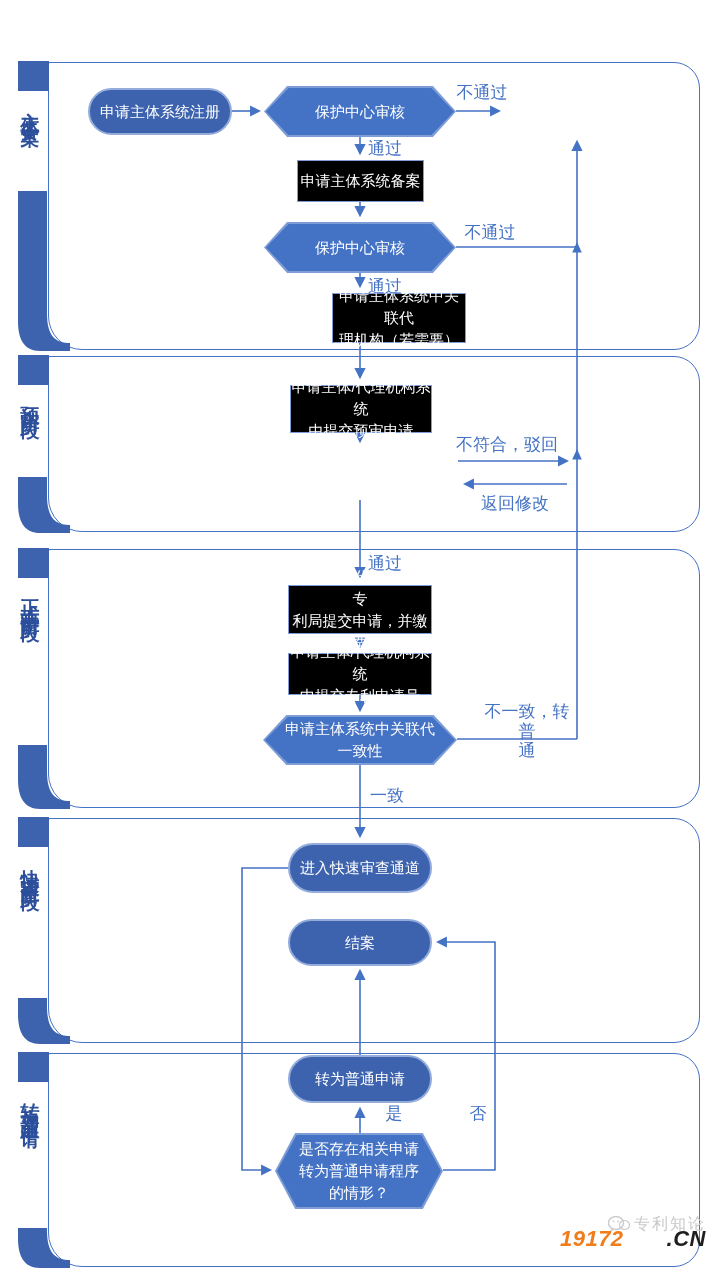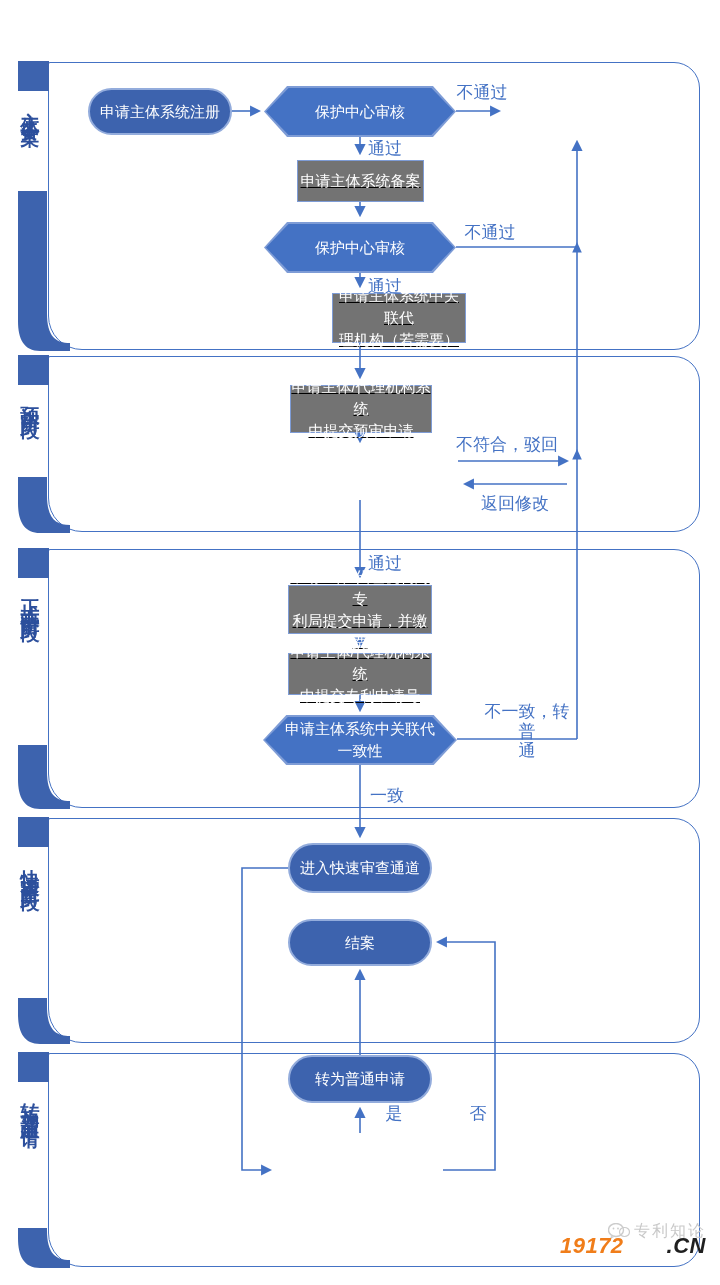--- a/index.html
+++ b/index.html
@@ -26,33 +26,33 @@
     color:#2c4f9c;font-size:19px;font-weight:700;letter-spacing:5px;line-height:30px;text-align:left;
   }
   .corner-svg{position:absolute;left:-31px;bottom:-2px;}
   
   .node{position:absolute;display:flex;align-items:center;justify-content:center;box-sizing:border-box;}
   .node-label{
     position:relative;z-index:1;color:#fff;font-size:15px;line-height:1.45;
     text-align:center;white-space:pre-line;
   }
   .stadium{background:#3d63ae;border:2px solid #93acdc;border-radius:26px;}
-  .rectn{background:#737373;border:1.5px solid #7e9cd6;text-decoration:underline;}
+  .rectn{background:#000000;border:1.5px solid #7e9cd6;}
   .hex{background:#7e9cd6;clip-path:polygon(0 50%,12% 0,88% 0,100% 50%,88% 100%,12% 100%);}
   .hex-fill{position:absolute;inset:2px;background:#4472c4;clip-path:polygon(0 50%,12% 0,88% 0,100% 50%,88% 100%,12% 100%);}
   
   .edge-label{
     position:absolute;color:#4472c4;font-size:17px;line-height:1.15;
     text-align:center;white-space:pre-line;
   }
   svg.overlay{position:absolute;left:0;top:0;z-index:2;}
   .node{z-index:3;}
   .edge-label{z-index:4;}
   
-  .watermark{position:absolute;right:14px;bottom:26px;z-index:5;text-align:right;}
+  .watermark{position:absolute;right:14px;bottom:33px;z-index:5;text-align:right;}
   .wm-row1{display:flex;align-items:center;justify-content:flex-end;gap:4px;color:#c9c9c9;font-size:16px;letter-spacing:2px;height:16px;}
   .wm-row2{margin-top:-6px;font-size:22px;font-weight:800;font-style:italic;letter-spacing:0.5px;}
   .wm-number{color:#f07d1a;}
   .wm-suffix{color:#1f1f1f;margin-left:43px;}
 </style>
 </head>
 <body>
 
 <div id="canvas">
 
@@ -172,20 +172,26 @@
   <div class="node stadium" style="left:288px;top:843px;width:144px;height:50px;">
     <div class="node-label">进入快速审查通道</div>
   </div>
   <div class="node stadium" style="left:288px;top:919px;width:144px;height:47px;">
     <div class="node-label">结案</div>
   </div>
 
   <div class="node stadium" style="left:288px;top:1055px;width:144px;height:48px;">
     <div class="node-label">转为普通申请</div>
   </div>
+  <div class="node hex" style="left:275px;top:1133px;width:168px;height:76px;">
+    <div class="hex-fill"></div>
+    <div class="node-label">是否存在相关申请
+转为普通申请程序
+的情形？</div>
+  </div>
 
   <div class="edge-label" style="left:450px;top:83px;width:64px;">不通过</div>
   <div class="edge-label" style="left:368px;top:139px;width:40px;text-align:left;">通过</div>
   <div class="edge-label" style="left:458px;top:223px;width:64px;">不通过</div>
   <div class="edge-label" style="left:368px;top:277px;width:40px;text-align:left;">通过</div>
   <div class="edge-label" style="left:452px;top:435px;width:110px;">不符合，驳回</div>
   <div class="edge-label" style="left:473px;top:494px;width:84px;">返回修改</div>
   <div class="edge-label" style="left:368px;top:554px;width:40px;text-align:left;">通过</div>
   <div class="edge-label" style="left:479px;top:702px;width:96px;">不一致，转普
 通</div>

